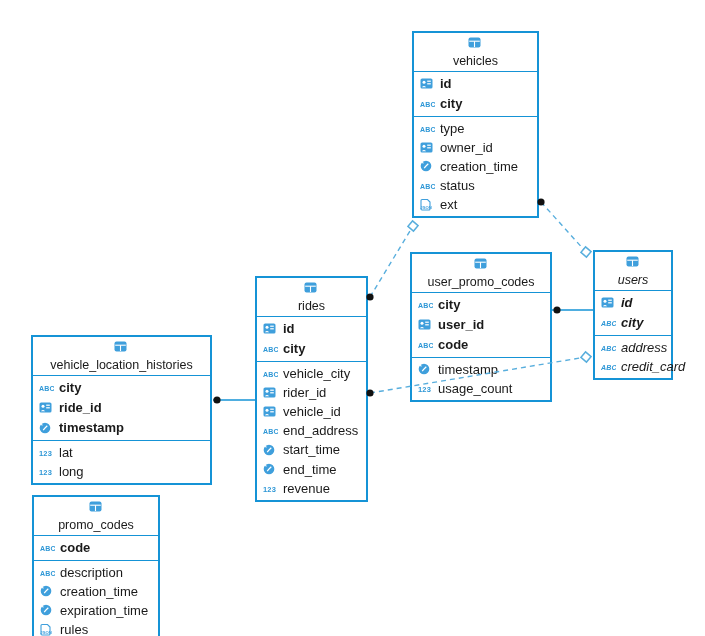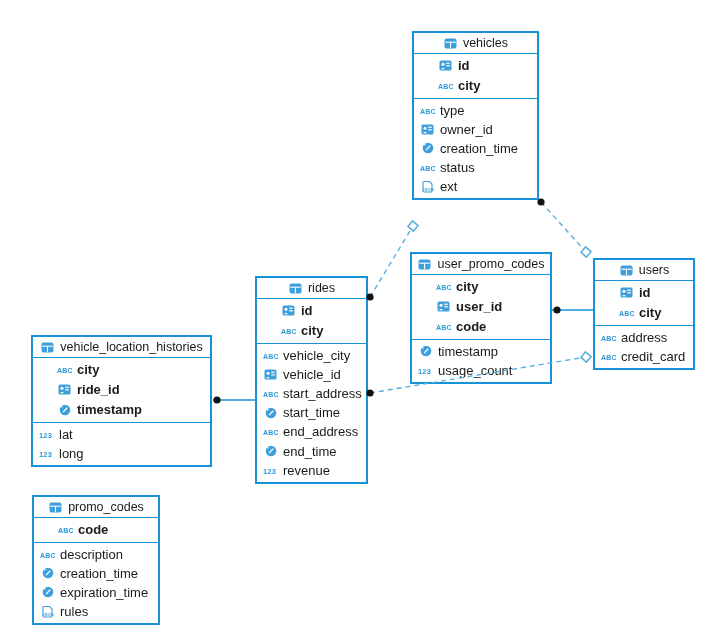--- a/index.html
+++ b/index.html
@@ -27,41 +27,42 @@
   .er-table-header {
     display: flex;
     align-items: center;
     justify-content: center;
     gap: 5px;
     padding: 3px 5px 2.5px 5px;
     border-bottom: 1.5px solid var(--border-blue);
     font-size: 12.5px;
     color: var(--text-color);
     white-space: nowrap;
+    flex-direction: column;
   }
   .er-section { padding: 2px 0; }
   .er-section.keys { border-bottom: 1.5px solid var(--border-blue); }
   .er-row {
     display: flex;
     align-items: center;
     gap: 5px;
     height: 19.2px;
     padding: 0 6px;
     font-size: 13px;
     color: var(--text-color);
     white-space: nowrap;
   }
-  .er-section.keys .er-row { font-weight: bold; height: 20px; margin-left: 18px; }
+  .er-section.keys .er-row { font-weight: bold; height: 20px; }
   .er-icon {
     flex: 0 0 auto;
     width: 15px;
     height: 13px;
     display: inline-flex;
     align-items: center;
-    justify-content: center;
+    justify-content: flex-start;
   }
   .er-icon svg { display: block; }
 
   #wires {
     position: absolute;
     left: 0; top: 0;
     width: 705px;
     height: 636px;
     z-index: 2;
     pointer-events: none;
@@ -212,21 +213,21 @@
           <div class="er-row">
             <span class="er-icon">
               <svg width="15" height="11" viewBox="0 0 15 11">
         <text x="0" y="8.5" font-family="Liberation Sans, sans-serif" font-size="7.5" font-weight="bold" fill="#2e97d6" letter-spacing="0.2">123</text>
       </svg>
             </span>
             <span>usage_count</span>
           </div>
         </div>
       </div>
-      <div class="er-table" style="left: 593px; top: 258px; width: 102px;">
+      <div class="er-table" style="left: 593px; top: 250px; width: 80px; font-style: italic;">
         <div class="er-table-header">
           <span class="er-icon">
             <svg width="13" height="11" viewBox="0 0 13 11">
         <rect x="0.5" y="0.5" width="12" height="10" rx="2" fill="#3f9fdc"></rect>
         <line x1="1.2" y1="4.2" x2="11.8" y2="4.2" stroke="#fff" stroke-width="1.1"></line>
         <line x1="6.5" y1="4.2" x2="6.5" y2="10" stroke="#fff" stroke-width="1.1"></line>
       </svg>
           </span>
           <span>users</span>
         </div>
@@ -316,48 +317,52 @@
           <div class="er-row">
             <span class="er-icon">
               <svg width="13" height="11" viewBox="0 0 13 11">
         <rect x="0.5" y="0.5" width="12" height="10" rx="1.6" fill="#3f9fdc"></rect>
         <circle cx="4" cy="4.2" r="1.5" fill="#fff"></circle>
         <path d="M1.9 9.3 Q4 6.5 6.1 9.3 Z" fill="#fff"></path>
         <rect x="7.2" y="2.6" width="3.6" height="1.2" fill="#fff"></rect>
         <rect x="7.2" y="5.2" width="3.6" height="1.2" fill="#fff"></rect>
       </svg>
             </span>
+            <span>rider_id</span>
+          </div>
+          <div class="er-row">
+            <span class="er-icon">
+              <svg width="13" height="11" viewBox="0 0 13 11">
+        <rect x="0.5" y="0.5" width="12" height="10" rx="1.6" fill="#3f9fdc"></rect>
+        <circle cx="4" cy="4.2" r="1.5" fill="#fff"></circle>
+        <path d="M1.9 9.3 Q4 6.5 6.1 9.3 Z" fill="#fff"></path>
+        <rect x="7.2" y="2.6" width="3.6" height="1.2" fill="#fff"></rect>
+        <rect x="7.2" y="5.2" width="3.6" height="1.2" fill="#fff"></rect>
+      </svg>
+            </span>
             <span>vehicle_id</span>
           </div>
           <div class="er-row">
             <span class="er-icon">
               <svg width="15" height="11" viewBox="0 0 15 11">
         <text x="0" y="8.5" font-family="Liberation Sans, sans-serif" font-size="7" font-weight="bold" fill="#2e97d6" letter-spacing="0.2">ABC</text>
       </svg>
             </span>
-            <span>start_address</span>
+            <span>end_address</span>
           </div>
           <div class="er-row">
             <span class="er-icon">
               <svg width="12" height="12" viewBox="0 0 12 12">
         <circle cx="6" cy="6" r="5.3" fill="#3f9fdc"></circle>
         <line x1="6" y1="6" x2="8.3" y2="3.8" stroke="#fff" stroke-width="1.2"></line>
         <line x1="6" y1="6" x2="4.2" y2="8.2" stroke="#fff" stroke-width="1.2"></line>
         <line x1="2.2" y1="2.2" x2="3.4" y2="3.4" stroke="#fff" stroke-width="1.1"></line>
       </svg>
             </span>
             <span>start_time</span>
-          </div>
-          <div class="er-row">
-            <span class="er-icon">
-              <svg width="15" height="11" viewBox="0 0 15 11">
-        <text x="0" y="8.5" font-family="Liberation Sans, sans-serif" font-size="7" font-weight="bold" fill="#2e97d6" letter-spacing="0.2">ABC</text>
-      </svg>
-            </span>
-            <span>end_address</span>
           </div>
           <div class="er-row">
             <span class="er-icon">
               <svg width="12" height="12" viewBox="0 0 12 12">
         <circle cx="6" cy="6" r="5.3" fill="#3f9fdc"></circle>
         <line x1="6" y1="6" x2="8.3" y2="3.8" stroke="#fff" stroke-width="1.2"></line>
         <line x1="6" y1="6" x2="4.2" y2="8.2" stroke="#fff" stroke-width="1.2"></line>
         <line x1="2.2" y1="2.2" x2="3.4" y2="3.4" stroke="#fff" stroke-width="1.1"></line>
       </svg>
             </span>

